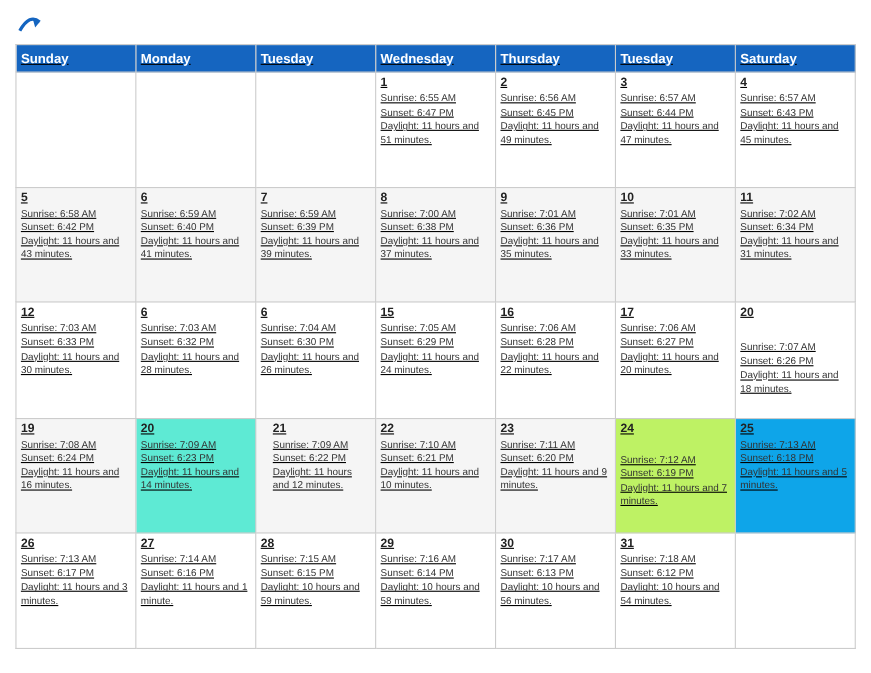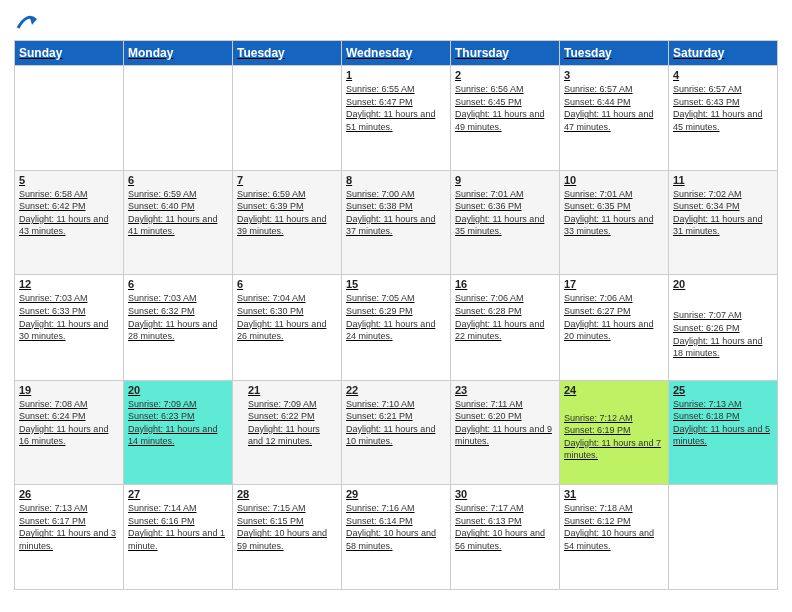--- a/index.html
+++ b/index.html
@@ -280,21 +280,21 @@
             <div class="day-info" style="white-space: pre-line;">Sunrise: 7:11 AM
 Sunset: 6:20 PM
 Daylight: 11 hours and 9 minutes.</div>
           </td>
           <td style="background: #bef264;">
             <div class="day-number">24</div>
             <div class="day-info" style="white-space: pre-line; margin-top: 16px;">Sunrise: 7:12 AM
 Sunset: 6:19 PM
 Daylight: 11 hours and 7 minutes.</div>
           </td>
-          <td style="background: #5eead4; margin-top: 35px;">
+          <td style="background: #0ea5e9; margin-top: 35px;">
             <div class="day-number">25</div>
             <div class="day-info" style="white-space: pre-line;">Sunrise: 7:13 AM
 Sunset: 6:18 PM
 Daylight: 11 hours and 5 minutes.</div>
           </td>
         </tr>
         <tr>
           <td>
             <div class="day-number">26</div>
             <div class="day-info" style="white-space: pre-line;">Sunrise: 7:13 AM

